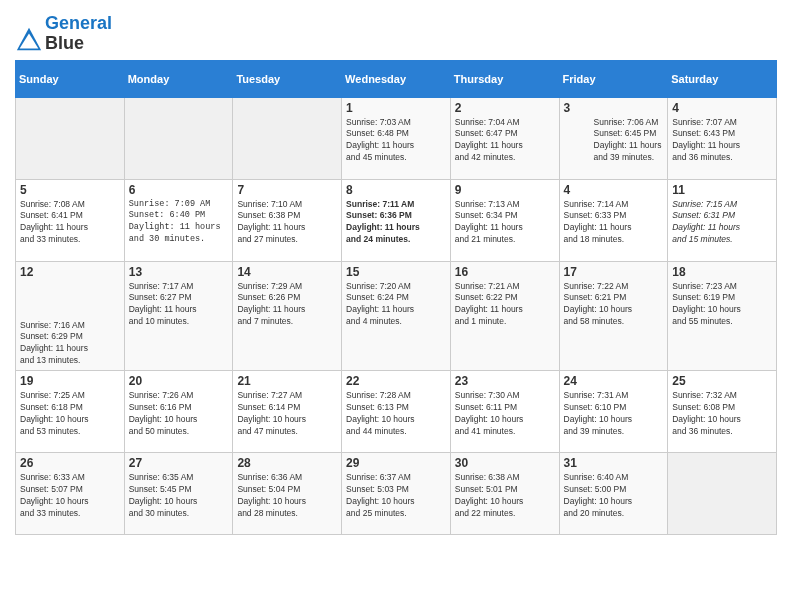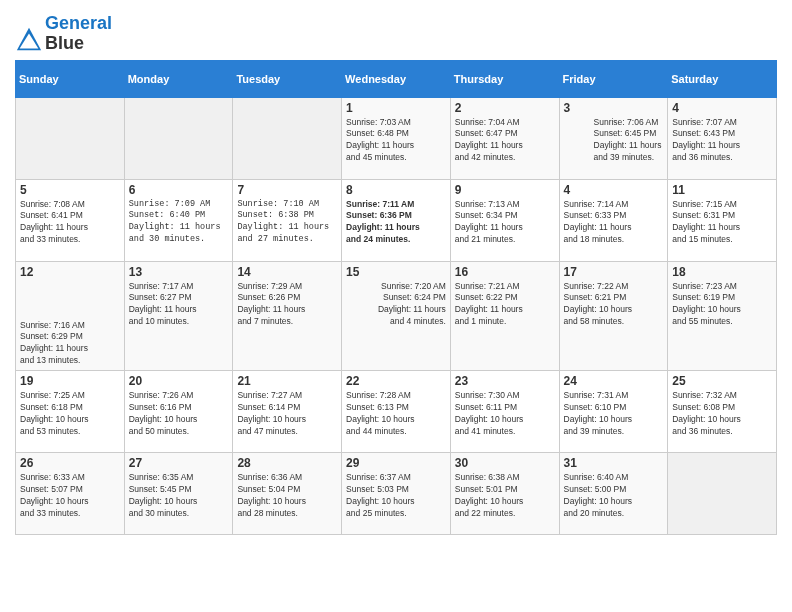--- a/index.html
+++ b/index.html
@@ -173,21 +173,21 @@
           </td>
           <td>
             <span class="day-number">6</span>
             <div class="day-info" style="white-space: pre-line; font-family: Liberation Mono, monospace;">Sunrise: 7:09 AM
 Sunset: 6:40 PM
 Daylight: 11 hours
 and 30 minutes.</div>
           </td>
           <td>
             <span class="day-number">7</span>
-            <div class="day-info" style="white-space: pre-line; font-family: Liberation Mono, monospace;">Sunrise: 7:10 AM
+            <div class="day-info" style="white-space: pre-line;">Sunrise: 7:10 AM
 Sunset: 6:38 PM
 Daylight: 11 hours
 and 27 minutes.</div>
           </td>
           <td>
             <span class="day-number">8</span>
             <div class="day-info" style="white-space: pre-line; font-weight: bold;">Sunrise: 7:11 AM
 Sunset: 6:36 PM
 Daylight: 11 hours
 and 24 minutes.</div>
@@ -201,21 +201,21 @@
           </td>
           <td>
             <span class="day-number">4</span>
             <div class="day-info" style="white-space: pre-line;">Sunrise: 7:14 AM
 Sunset: 6:33 PM
 Daylight: 11 hours
 and 18 minutes.</div>
           </td>
           <td>
             <span class="day-number">11</span>
-            <div class="day-info" style="white-space: pre-line;">Sunrise: 7:15 AM
+            <div class="day-info" style="white-space: pre-line; font-style: italic;">Sunrise: 7:15 AM
 Sunset: 6:31 PM
 Daylight: 11 hours
 and 15 minutes.</div>
           </td>
         </tr>
         <tr>
           <td>
             <span class="day-number">12</span>
             <div class="day-info" style="white-space: pre-line; margin-top: 41px;">Sunrise: 7:16 AM
 Sunset: 6:29 PM
@@ -231,21 +231,21 @@
           </td>
           <td>
             <span class="day-number">14</span>
             <div class="day-info" style="white-space: pre-line;">Sunrise: 7:29 AM
 Sunset: 6:26 PM
 Daylight: 11 hours
 and 7 minutes.</div>
           </td>
           <td>
             <span class="day-number">15</span>
-            <div class="day-info" style="white-space: pre-line; text-align: right;">Sunrise: 7:20 AM
+            <div class="day-info" style="white-space: pre-line;">Sunrise: 7:20 AM
 Sunset: 6:24 PM
 Daylight: 11 hours
 and 4 minutes.</div>
           </td>
           <td>
             <span class="day-number">16</span>
             <div class="day-info" style="white-space: pre-line;">Sunrise: 7:21 AM
 Sunset: 6:22 PM
 Daylight: 11 hours
 and 1 minute.</div>

